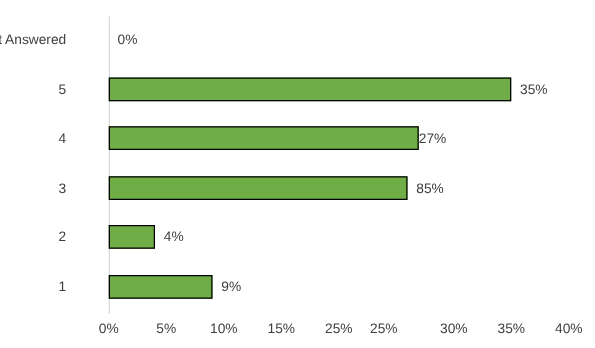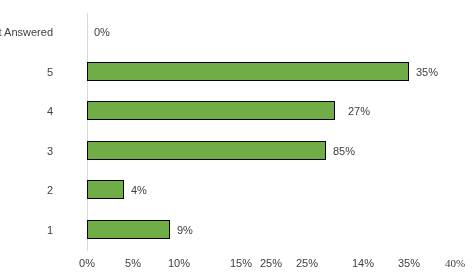--- a/index.html
+++ b/index.html
@@ -118,21 +118,21 @@
 
     <div class="row" style="top:39.5px;">
       <span class="cat-label" style="top:13px;">5</span>
       <div class="bar" style="top:9px; width:322px;"></div>
       <span class="bar-value" style="left:329px; top:13px;">35%</span>
     </div>
 
     <div class="row" style="top:79px;">
       <span class="cat-label" style="top:13px;">4</span>
       <div class="bar" style="top:9px; width:248px;"></div>
-      <span class="bar-value" style="left:261px; top:13px;">27%</span>
+      <span class="bar-value" style="left:248px; top:13px;">27%</span>
     </div>
 
     <div class="row" style="top:118.5px;">
       <span class="cat-label" style="top:13px;">3</span>
       <div class="bar" style="top:9px; width:239px;"></div>
       <span class="bar-value" style="left:246px; top:13px;">85%</span>
     </div>
 
     <div class="row" style="top:158px;">
       <span class="cat-label" style="top:13px;">2</span>
@@ -145,21 +145,21 @@
       <div class="bar" style="top:9px; width:83px;"></div>
       <span class="bar-value" style="left:90px; top:13px;">9%</span>
     </div>
 
   </div>
 
   <div class="x-axis">
     <span class="x-tick-label" style="left:87px;">0%</span>
     <span class="x-tick-label" style="left:133px;">5%</span>
     <span class="x-tick-label" style="left:179px;">10%</span>
-    <span class="x-tick-label" style="left:225px;margin-left:16px;">15%</span>
+    <span class="x-tick-label" style="left:225px;">15%</span>
     <span class="x-tick-label" style="left:271px;">25%</span>
     <span class="x-tick-label" style="left:307px;">25%</span>
-    <span class="x-tick-label" style="left:363px;">14%</span>
+    <span class="x-tick-label" style="left:363px;">30%</span>
     <span class="x-tick-label" style="left:409px;">35%</span>
-    <span class="x-tick-label" style="left:455px;font-family:Liberation Serif, serif;">40%</span>
+    <span class="x-tick-label" style="left:455px;">40%</span>
   </div>
 
 </div>
 
 </body></html>

